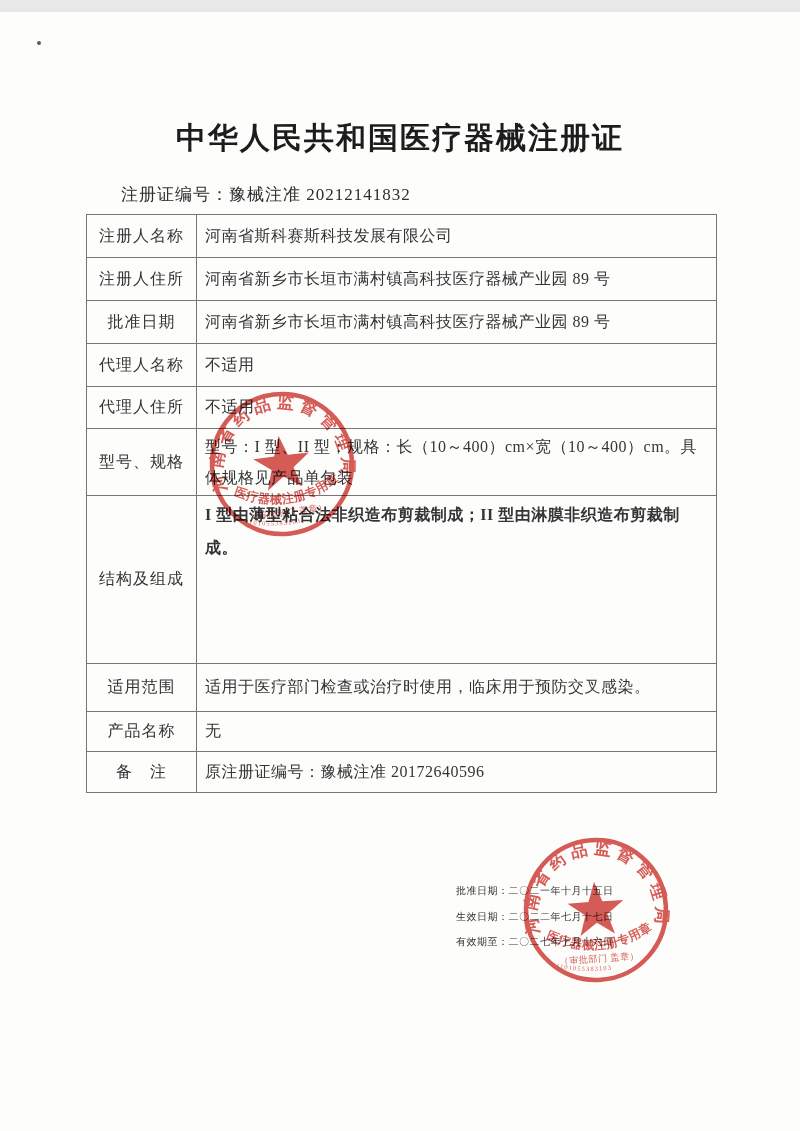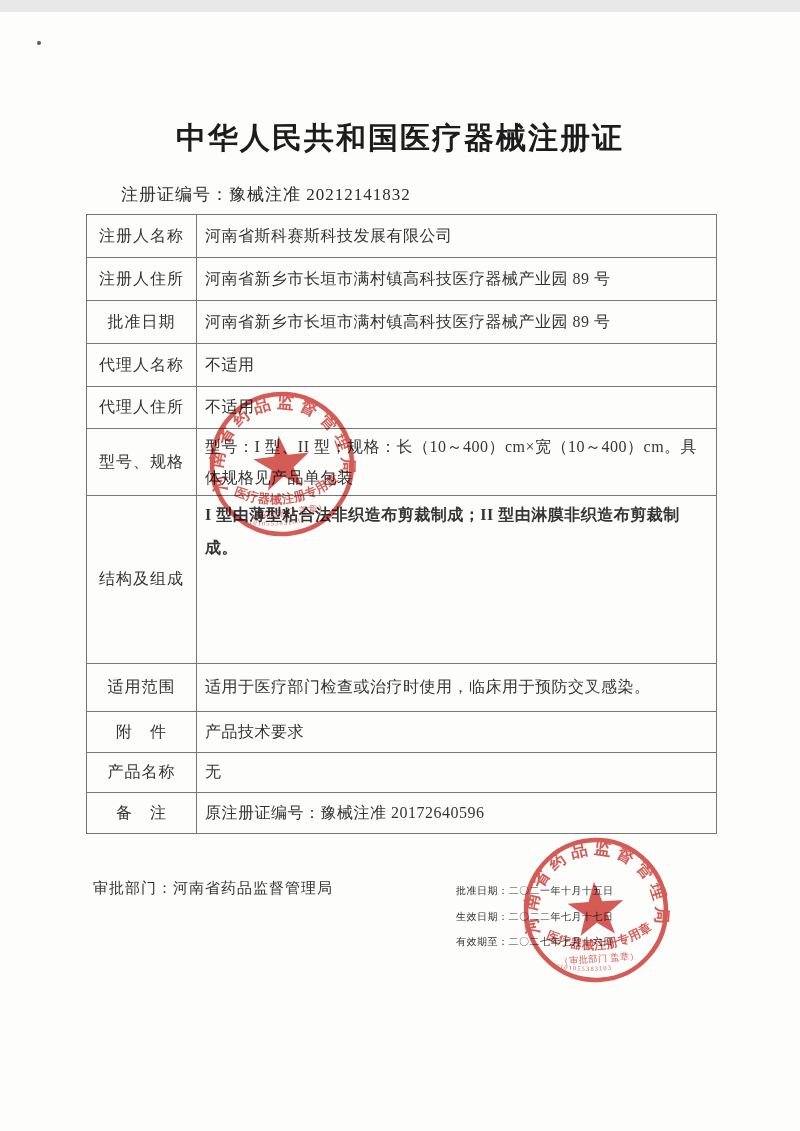--- a/index.html
+++ b/index.html
@@ -76,36 +76,31 @@
         <td class="val">型号：I 型、II 型；规格：长（10～400）cm×宽（10～400）cm。具体规格见产品单包装</td>
       </tr>
       <tr class="r8">
         <td class="lbl">结构及组成</td>
         <td class="val">I 型由薄型粘合法非织造布剪裁制成；II 型由淋膜非织造布剪裁制成。</td>
       </tr>
       <tr class="r9">
         <td class="lbl">适用范围</td>
         <td class="val">适用于医疗部门检查或治疗时使用，临床用于预防交叉感染。</td>
       </tr>
-      <tr class="r10">
-        <td class="lbl">附　件</td>
-        <td class="val">产品技术要求</td>
-      </tr>
       <tr class="r11">
         <td class="lbl">产品名称</td>
         <td class="val">无</td>
       </tr>
       <tr class="r12">
         <td class="lbl">备　注</td>
         <td class="val">原注册证编号：豫械注准 20172640596</td>
       </tr>
     </tbody>
   </table>
 
-  <div class="dept">审批部门：河南省药品监督管理局</div>
 
   <div class="dates">
     <div>批准日期：二〇二一年十月十五日</div>
     <div>生效日期：二〇二二年七月十七日</div>
     <div>有效期至：二〇二七年七月十六日</div>
   </div>
 
   <svg class="stamp stamp1" viewBox="0 0 150 150">
     <circle class="ring" cx="75" cy="75" r="69"></circle>
     <path id="sealTop1" d="M 19,97 A 59,59 0 1 1 131,97" fill="none"></path>

